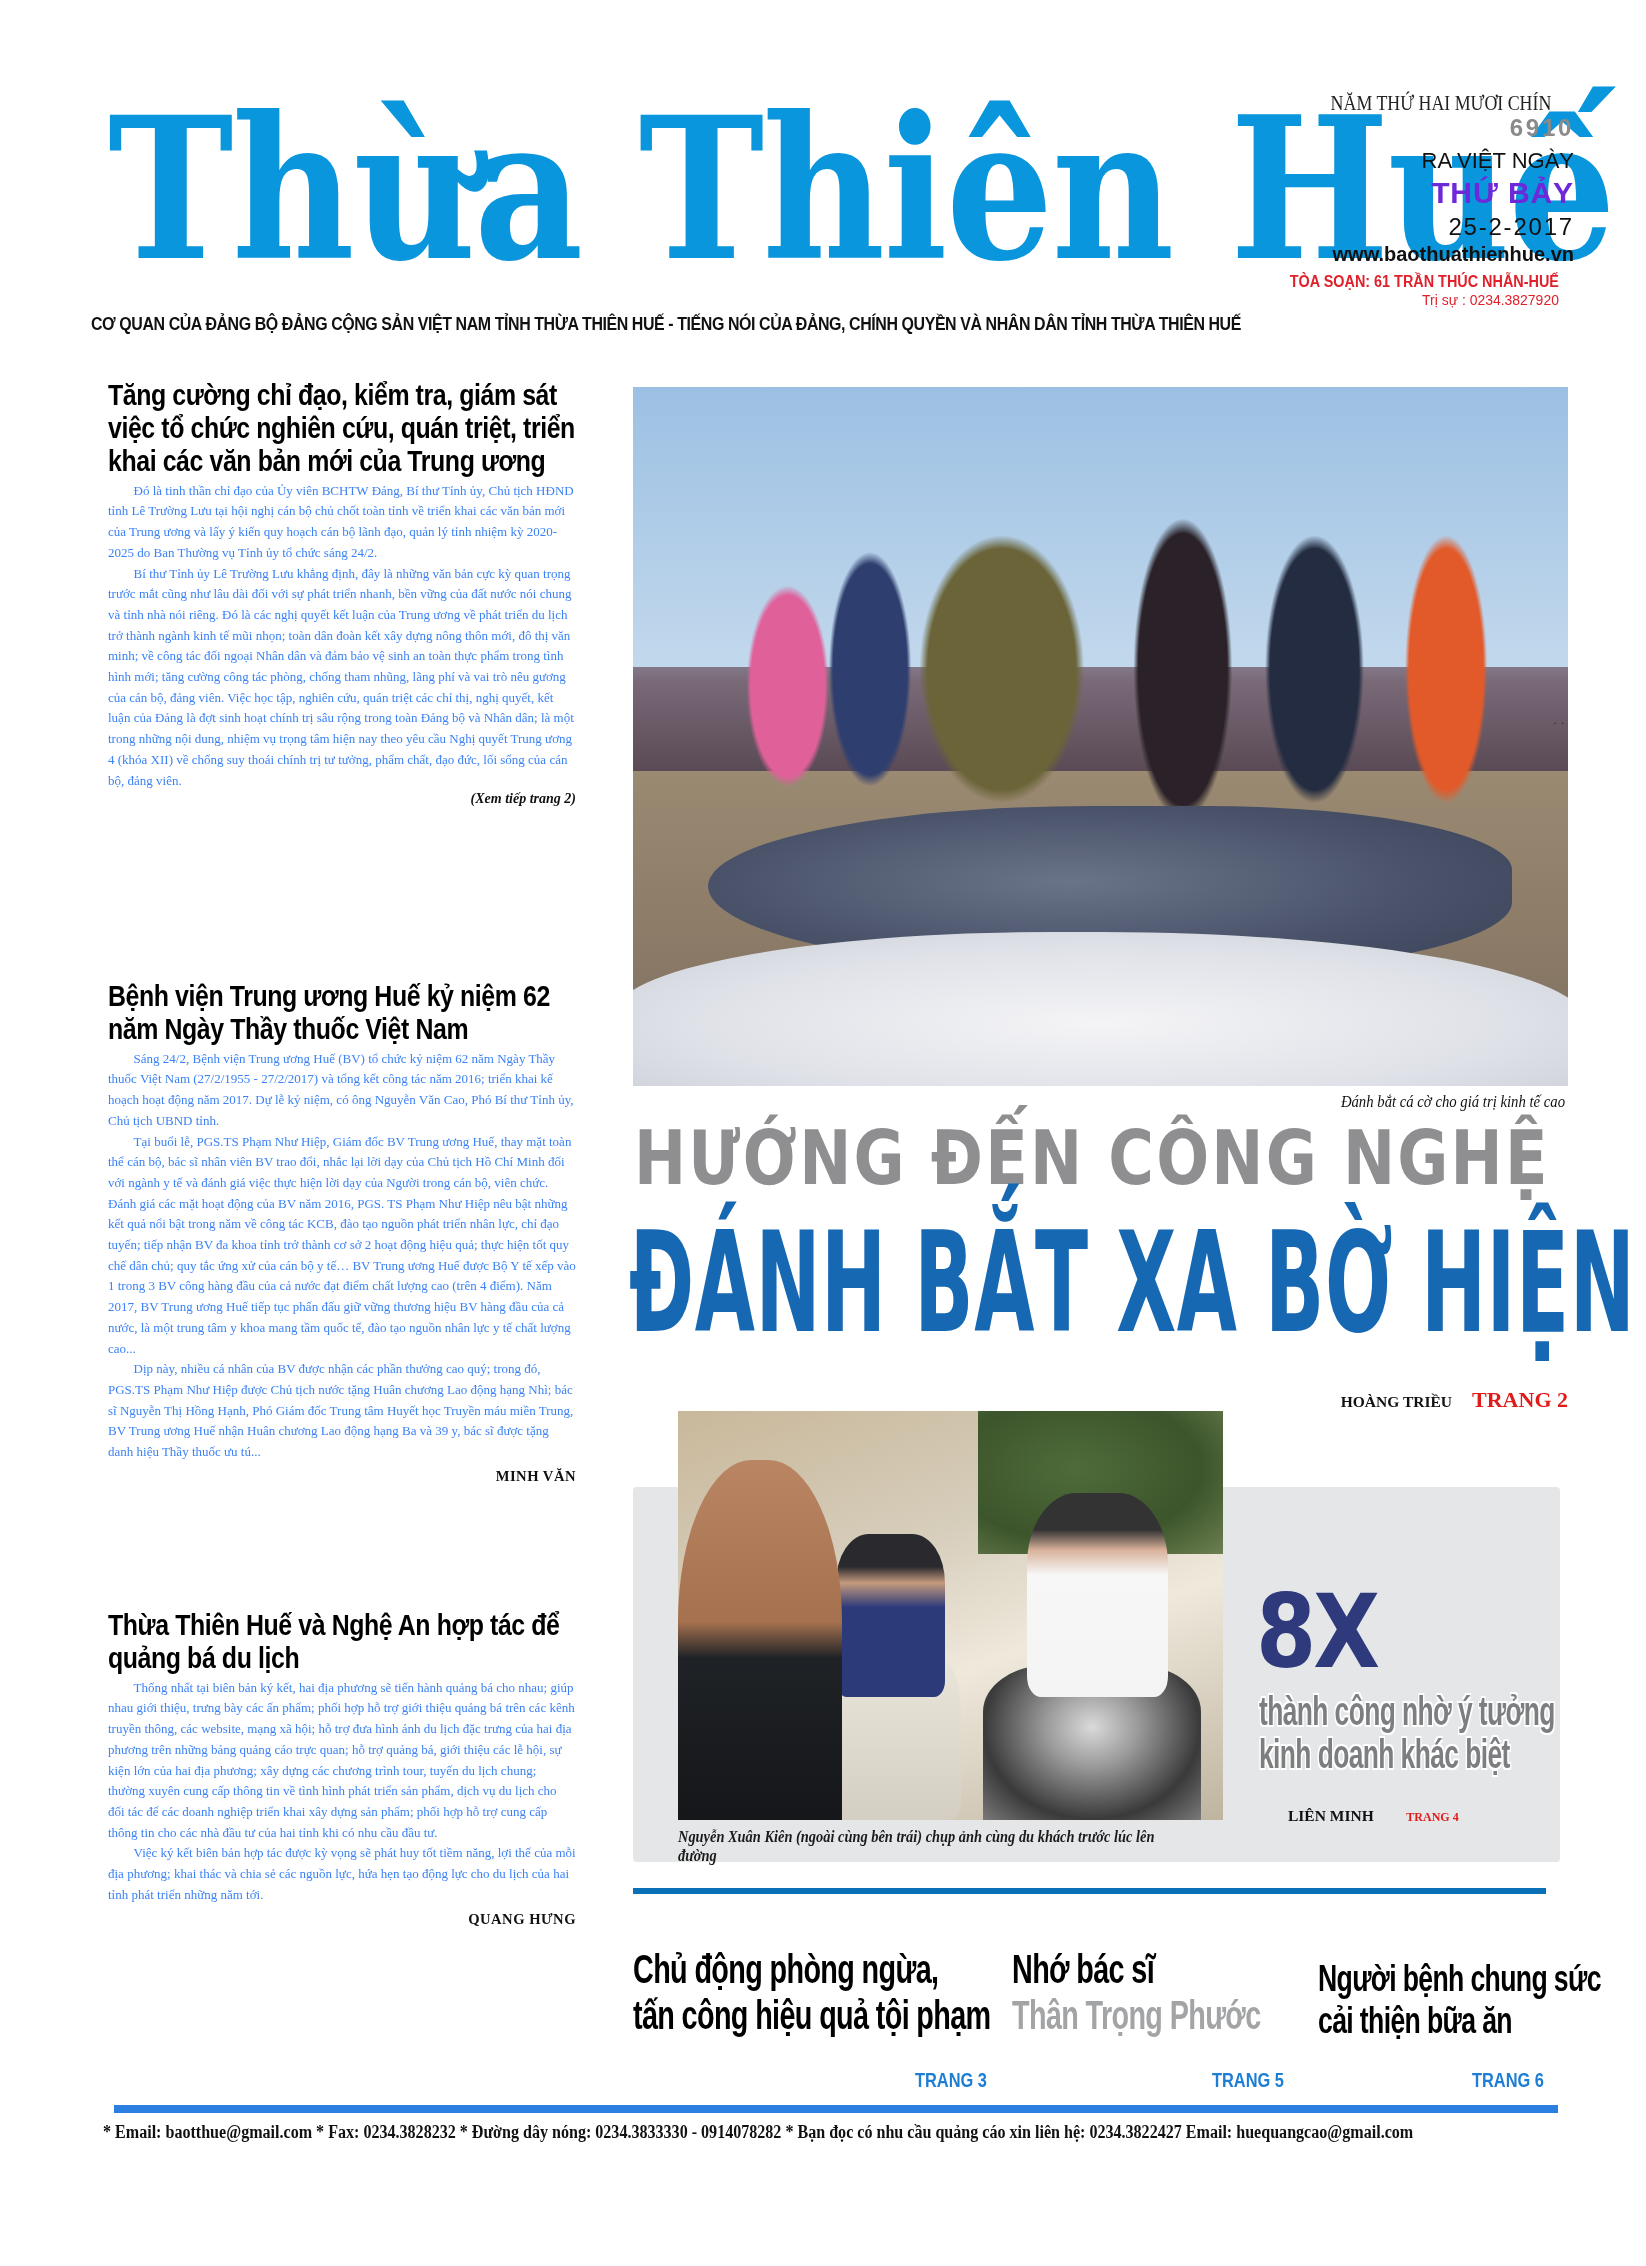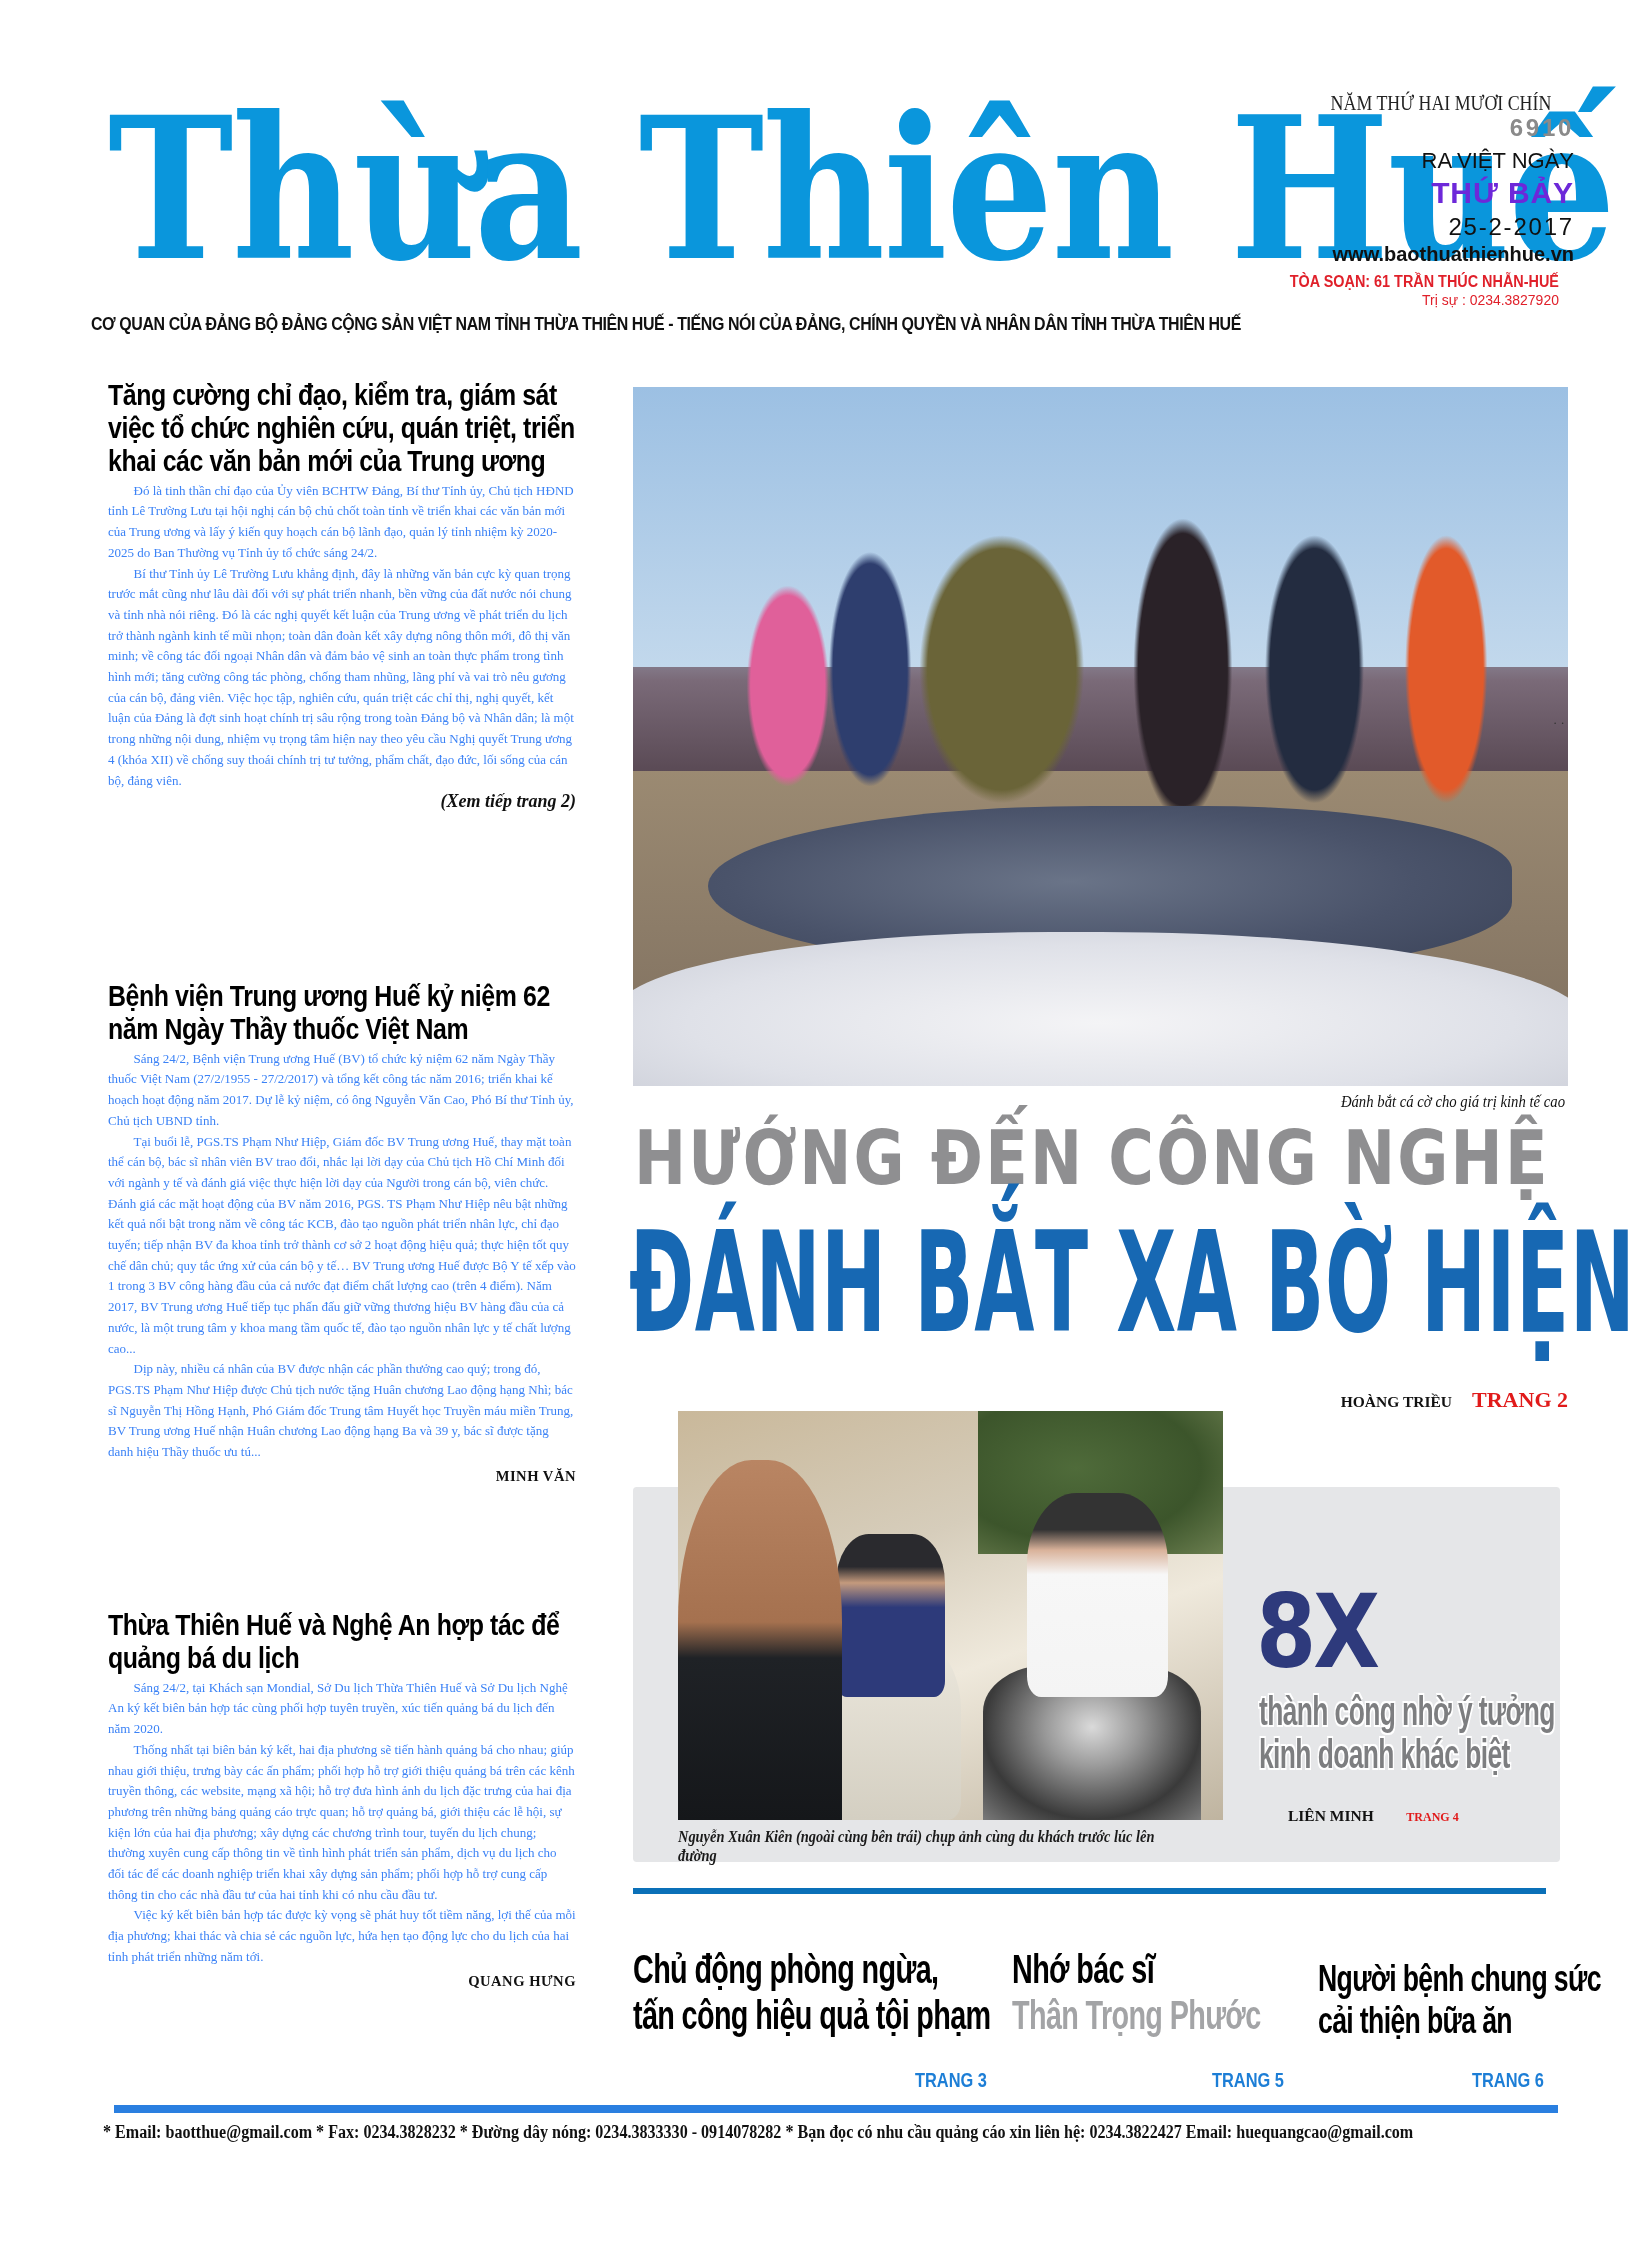--- a/index.html
+++ b/index.html
@@ -18,21 +18,21 @@
   .info .date { font-family: "Liberation Sans", sans-serif; font-size: 24px; color: #111; letter-spacing: 1.8px; margin-top: 3.7px; display: block; }
   .info .web { font-family: "Liberation Sans", sans-serif; font-weight: bold; font-size: 20px; color: #111; display: block; margin-top: 1.8px; }
   .info .addr { font-family: "Liberation Sans", sans-serif; font-weight: bold; font-size: 16px; color: #e0202a; display: block; margin-top: 7.3px; transform: scaleX(0.9); white-space: nowrap; }
   .info .phone { font-family: "Liberation Sans", sans-serif; font-size: 15.5px; color: #e0202a; display: block; transform: scaleX(0.9); }
 
   
   .left-col { left: 108px; width: 468px; }
   .headline { font-family: "Liberation Sans", sans-serif; font-weight: bold; font-size: 30px; line-height: 33px; color: #000; letter-spacing: -0.5px; transform: scaleX(0.83); transform-origin: left top; width: 567px; margin: 0; }
   .body-text { font-family: "Liberation Serif", serif; font-size: 13px; line-height: 20.7px; color: #3b82f6; text-align: left; margin: 0; }
   .body-text p { margin: 0; text-indent: 25.6px; }
-  .see-more { text-align: right; font-style: italic; font-weight: bold; font-size: 18px; margin-top: 0; }
+  .see-more { text-align: right; font-style: italic; font-weight: bold; font-size: 14px; margin-top: 0; }
   .byline { text-align: right; font-weight: bold; font-size: 14.6px; margin-top: 5.5px; letter-spacing: 0.5px; }
 
   
   .main-photo { left: 633px; top: 387px; width: 935px; height: 699px; overflow: hidden; background: linear-gradient(180deg, #9fc3e6 0%, #b9d3ea 28%, #7a6a78 42%, #5a4a55 55%, #8d7d70 66%, #5c6c82 74%, #8796ad 84%, #dfe3ea 92%, #f2f2f4 100%); }
   .main-photo .sky { position:absolute; left:0; top:0; width:100%; height:40%; background: linear-gradient(180deg,#9cc0e3,#c2d8ec); }
   .main-photo .ground { position:absolute; left:0; top:55%; width:100%; height:45%; background: linear-gradient(180deg,#9b8a72,#7d6e5e); }
   .main-photo .fish { position:absolute; left:8%; top:60%; width:86%; height:24%; border-radius: 50% 40% 45% 55%; background: radial-gradient(ellipse at 45% 45%, #6a7488 0%, #4a536a 55%, #384055 100%); }
   .main-photo .fish2 { position:absolute; left:-2%; top:78%; width:104%; height:26%; border-radius: 45% 50% 0 0; background: radial-gradient(ellipse at 50% 50%, #f4f4f6 0%, #dfe1e8 60%, #c9ccd6 100%); }
   .main-photo .people { position:absolute; left:6%; top:14%; width:88%; height:48%; background:
       radial-gradient(ellipse 5% 30% at 12% 60%, #e0609a 0%, #e0609a 90%, transparent 100%),
@@ -118,21 +118,20 @@
     <p>Sáng 24/2, Bệnh viện Trung ương Huế (BV) tổ chức kỷ niệm 62 năm Ngày Thầy thuốc Việt Nam (27/2/1955 - 27/2/2017) và tổng kết công tác năm 2016; triển khai kế hoạch hoạt động năm 2017. Dự lễ kỷ niệm, có ông Nguyễn Văn Cao, Phó Bí thư Tỉnh ủy, Chủ tịch UBND tỉnh.</p>
     <p>Tại buổi lễ, PGS.TS Phạm Như Hiệp, Giám đốc BV Trung ương Huế, thay mặt toàn thể cán bộ, bác sĩ nhân viên BV trao đổi, nhắc lại lời dạy của Chủ tịch Hồ Chí Minh đối với ngành y tế và đánh giá việc thực hiện lời dạy của Người trong cán bộ, viên chức. Đánh giá các mặt hoạt động của BV năm 2016, PGS. TS Phạm Như Hiệp nêu bật những kết quả nổi bật trong năm về công tác KCB, đào tạo nguồn phát triển nhân lực, chỉ đạo tuyến; tiếp nhận BV đa khoa tỉnh trở thành cơ sở 2 hoạt động hiệu quả; thực hiện tốt quy chế dân chủ; quy tắc ứng xử của cán bộ y tế… BV Trung ương Huế được Bộ Y tế xếp vào 1 trong 3 BV công hàng đầu của cả nước đạt điểm chất lượng cao (trên 4 điểm). Năm 2017, BV Trung ương Huế tiếp tục phấn đấu giữ vững thương hiệu BV hàng đầu của cả nước, là một trung tâm y khoa mang tầm quốc tế, đào tạo nguồn nhân lực y tế chất lượng cao...</p>
     <p>Dịp này, nhiều cá nhân của BV được nhận các phần thưởng cao quý; trong đó, PGS.TS Phạm Như Hiệp được Chủ tịch nước tặng Huân chương Lao động hạng Nhì; bác sĩ Nguyễn Thị Hồng Hạnh, Phó Giám đốc Trung tâm Huyết học Truyền máu miền Trung, BV Trung ương Huế nhận Huân chương Lao động hạng Ba và 39 y, bác sĩ được tặng danh hiệu Thầy thuốc ưu tú...</p>
   </div>
   <div class="byline">MINH VĂN</div>
 </article>
 
 <article class="abs left-col" style="top:1608px;">
   <h2 class="headline">Thừa Thiên Huế và Nghệ An hợp tác để quảng bá du lịch</h2>
   <div class="body-text" style="margin-top:3.7px;">
-    <p>Sáng 24/2, tại Khách sạn Mondial, Sở Du lịch Thừa Thiên Huế và Sở Du lịch Nghệ An ký kết biên bản hợp tác cùng phối hợp tuyên truyền, xúc tiến quảng bá du lịch đến năm 2020.</p>
     <p>Thống nhất tại biên bản ký kết, hai địa phương sẽ tiến hành quảng bá cho nhau; giúp nhau giới thiệu, trưng bày các ấn phẩm; phối hợp hỗ trợ giới thiệu quảng bá trên các kênh truyền thông, các website, mạng xã hội; hỗ trợ đưa hình ảnh du lịch đặc trưng của hai địa phương trên những bảng quảng cáo trực quan; hỗ trợ quảng bá, giới thiệu các lễ hội, sự kiện lớn của hai địa phương; xây dựng các chương trình tour, tuyến du lịch chung; thường xuyên cung cấp thông tin về tình hình phát triển sản phẩm, dịch vụ du lịch cho đối tác để các doanh nghiệp triển khai xây dựng sản phẩm; phối hợp hỗ trợ cung cấp thông tin cho các nhà đầu tư của hai tỉnh khi có nhu cầu đầu tư.</p>
     <p>Việc ký kết biên bản hợp tác được kỳ vọng sẽ phát huy tốt tiềm năng, lợi thế của mỗi địa phương; khai thác và chia sẻ các nguồn lực, hứa hẹn tạo động lực cho du lịch của hai tỉnh phát triển những năm tới.</p>
   </div>
   <div class="byline">QUANG HƯNG</div>
 </article>
 
 <figure class="abs main-photo" style="margin:0;" aria-label="fishing-port-photo">
   <div class="sky"></div>
   <div class="ground"></div>
   <div class="people"></div>

